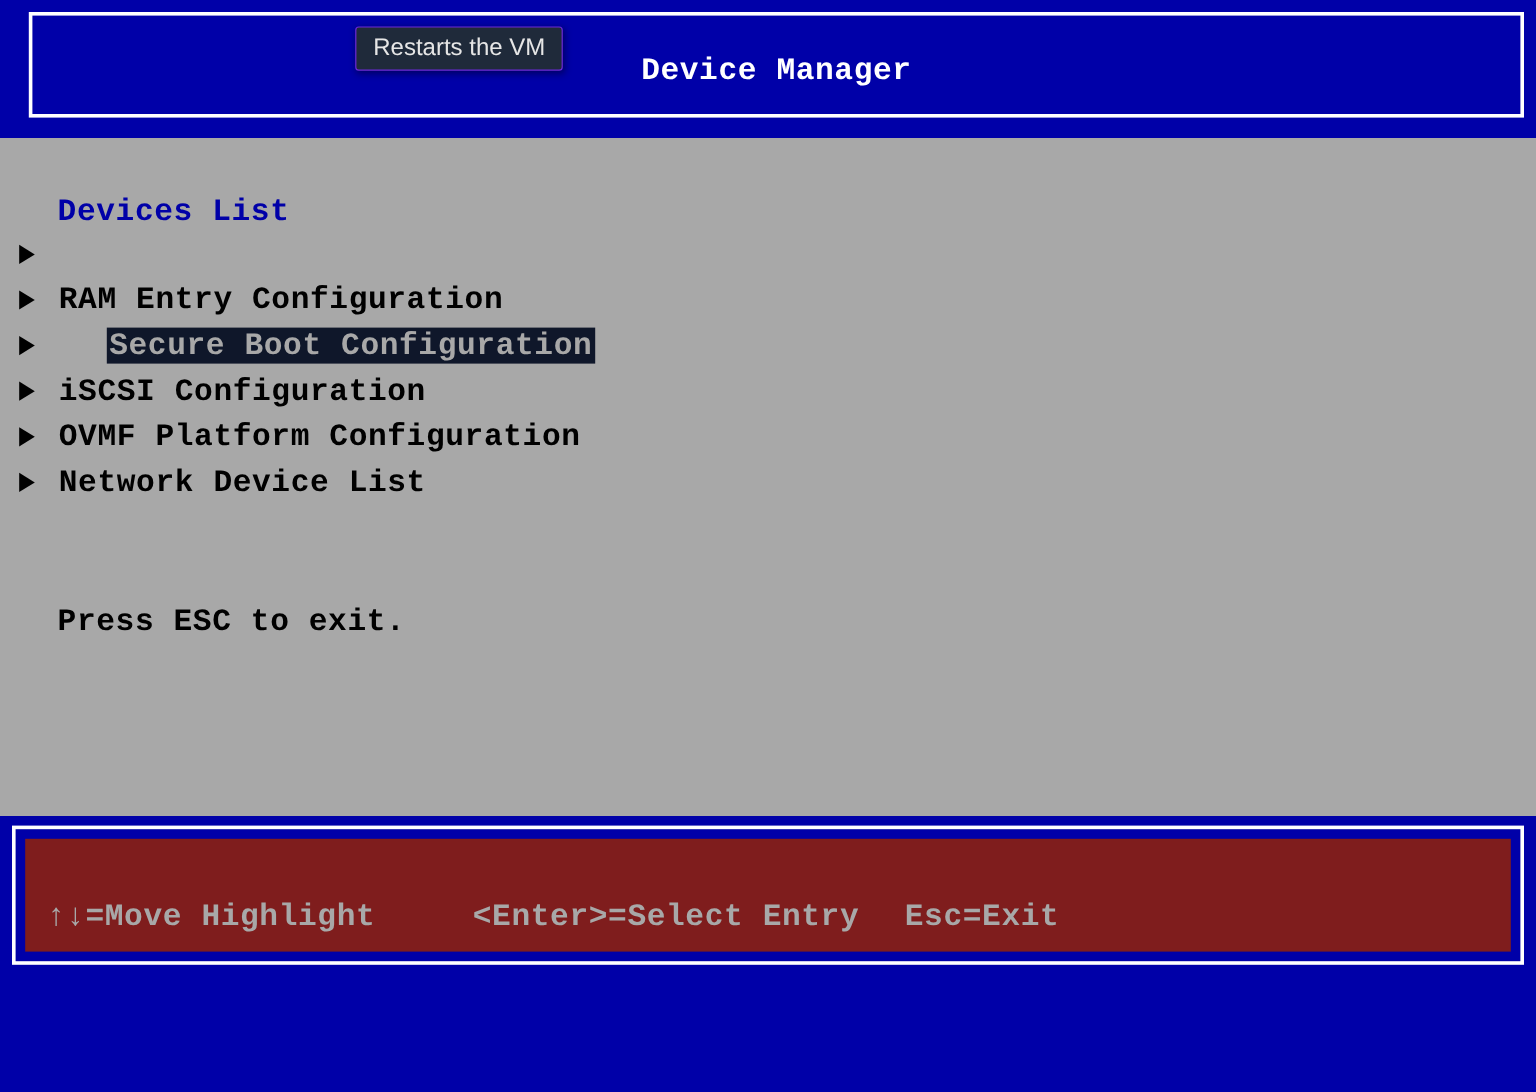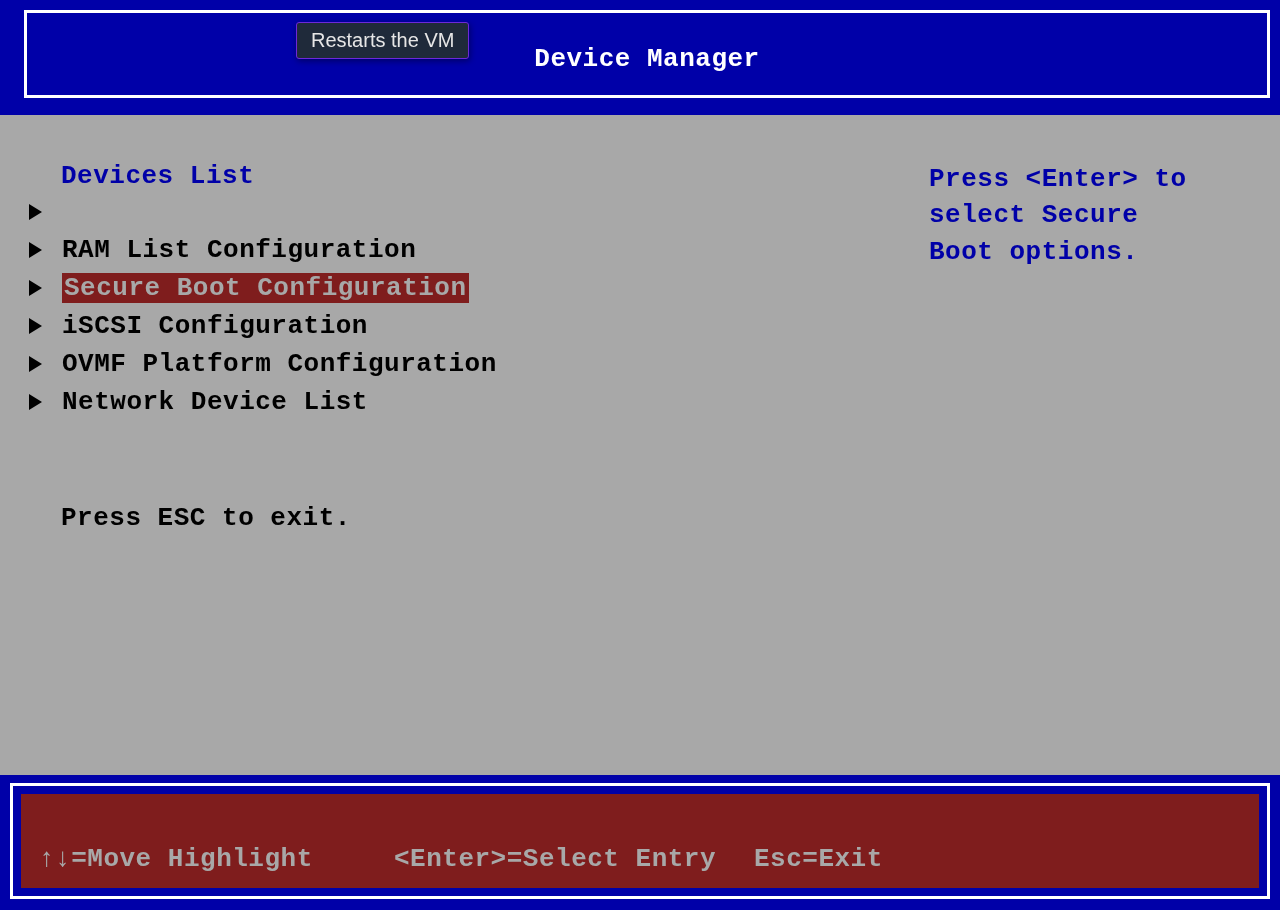--- a/index.html
+++ b/index.html
@@ -26,39 +26,39 @@
       background: #1f2a3a; color: #e6e6e6;
       border: 1px solid #6d28d9;
       padding: 6px 14px; font-family: Arial, sans-serif;
       font-weight: normal; font-size: 20px;
       border-radius: 3px;
       box-shadow: 1px 2px 6px rgba(0,0,0,.4);
       letter-spacing: 0;
     }
     .body {
       background: #a8a8a8;
-      height: 660px;
-      padding: 46px 20px 20px 29px;
+      height: 565px;
+      padding: 46px 20px 20px 16px;
       display: flex;
     }
     .left { flex: 0 0 900px; }
     .right { flex: 1; color: #0000a8; padding-right: 60px; }
     .section-title { color: #0000a8; margin-left: 32px; margin-bottom: 2px; }
     .menu { list-style: none; }
     .menu li {
       display: flex; align-items: center;
       height: 38px; cursor: pointer;
     }
     .menu li .arrow {
       width: 0; height: 0; border-top: 8px solid transparent;
       border-bottom: 8px solid transparent; border-left: 13px solid #000;
       margin-right: 20px;
     }
     .menu li .label { color: #000; }
-    .menu li.selected .label { background: #7f1d1d; color: #a8a8a8; padding: 0 2px; }
+    .menu li.selected .label { background: #0f172a; color: #a8a8a8; padding: 0 2px; margin-left: 40px; }
     .exit-hint { color: #000000; margin-left: 32px; margin-top: 82px; }
     .helpbox {
       line-height: 1.4;
     }
     .footer-wrap {
       padding: 8px 10px 10px 10px;
       height: 135px;
     }
     .footer-border {
       border: 3px solid #fff;
@@ -87,44 +87,41 @@
 
 <div class="body">
   <div class="left">
     <div class="section-title">Devices List</div>
     <ul class="menu">
       <li>
         <span class="arrow"></span>
       </li>
       <li>
         <span class="arrow"></span>
-        <span class="label">RAM List Configuration</span>
+        <span class="label">RAM Entry Configuration</span>
       </li>
       <li class="selected">
         <span class="arrow"></span>
         <span class="label">Secure Boot Configuration</span>
       </li>
       <li>
         <span class="arrow"></span>
         <span class="label">iSCSI Configuration</span>
       </li>
       <li>
         <span class="arrow"></span>
         <span class="label">OVMF Platform Configuration</span>
       </li>
       <li>
         <span class="arrow"></span>
         <span class="label">Network Device List</span>
       </li>
     </ul>
     <div class="exit-hint">Press ESC to exit.</div>
   </div>
-  <div class="right">
-    <div class="helpbox">Press &lt;Enter&gt; to select Secure Boot options.</div>
-  </div>
 </div>
 
 <div class="footer-wrap">
   <div class="footer-border">
     <div class="footer">
       <div class="col1">↑↓=Move Highlight</div>
       <div class="col2">&lt;Enter&gt;=Select Entry</div>
       <div class="col3">Esc=Exit</div>
     </div>
   </div>

